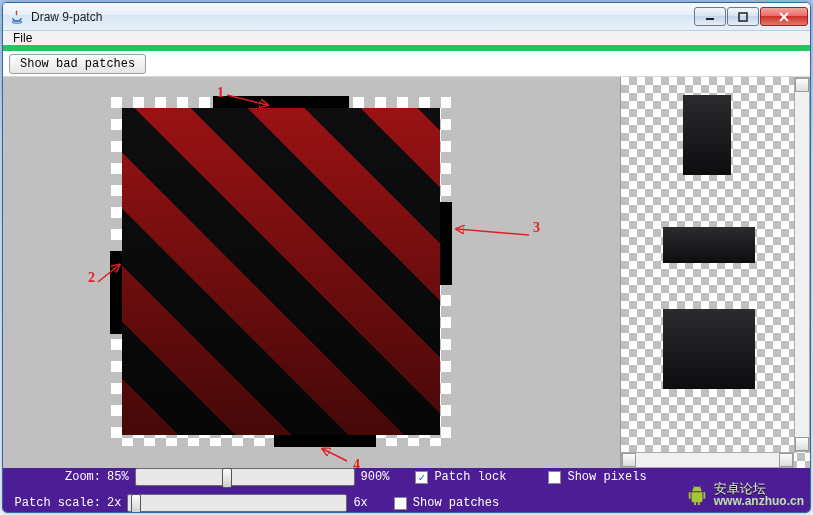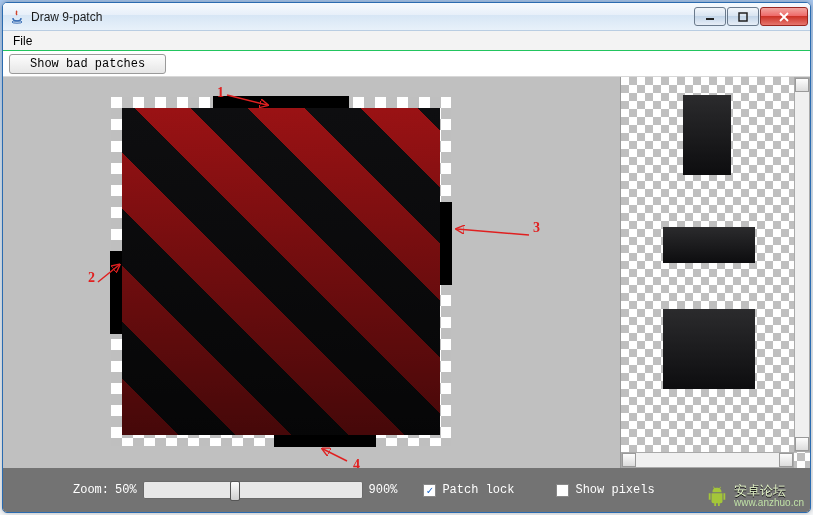--- a/index.html
+++ b/index.html
@@ -50,21 +50,21 @@
   }
   .win-btn.close {
     width: 48px;
     background: linear-gradient(to bottom, #f2a6a0, #e66 49%, #cc3328 50%, #e6766e);
     border-color: #992620;
   }
   .win-btn svg { display: block; }
   .menubar {
     height: 20px;
     background: #f3f3f3;
-    border-bottom: 1px solid #22c55e;
+    border-bottom: 6px solid #22c55e;
     display: flex;
     align-items: center;
     padding: 0 4px;
   }
   .menu-item { padding: 2px 6px; cursor: pointer; }
   .hintbar {
     height: 26px;
     display: flex; align-items: center;
     padding: 0 6px;
     border-bottom: 1px solid #d8d8d8;
@@ -72,21 +72,21 @@
   .hintbar .hint {
     flex: 1;
     font-family: "Courier New", monospace;
     background: #ffffcc;
     border: 1px solid #e0e0b0;
     padding: 2px 6px;
   }
   .hintbar button {
     font-family: "Courier New", monospace;
     font-size: 12px;
-    padding: 2px 20px;
+    padding: 2px 10px;
     background: linear-gradient(#fdfdfd,#e6e6e6);
     border: 1px solid #9a9a9a;
     border-radius: 3px;
     cursor: pointer;
   }
   .workarea {
     flex: 1;
     display: flex;
     min-height: 0;
   }
@@ -138,28 +138,28 @@
     background-color: #ffffff;
     position: relative;
     overflow: auto;
   }
   .preview-shape {
     position: absolute;
     background: linear-gradient(to bottom, #2b2b2d, #0d0d0f);
   }
   .bottombar {
     height: 44px;
-    background: #737373;
+    background: #4c1d95;
     color: #fff;
     font-family: "Courier New", monospace;
     display: flex;
     flex-direction: column;
     justify-content: center;
     gap: 8px;
-    padding: 2px 14px;
+    padding: 2px 6px;
     position: relative;
   }
   .brow { display: flex; align-items: center; gap: 6px; }
   .brow .lbl { width: 92px; text-align: right; }
   .slider {
     position: relative; height: 18px; background: #e8e8e8;
     border: 1px solid #6a6a6a; border-radius: 2px;
   }
   .slider .thumb {
     position: absolute; top: -1px; width: 10px; height: 20px;
@@ -176,21 +176,21 @@
     right: 6px; bottom: 4px;
     display: flex; align-items: center; gap: 6px;
     color: #cfe6b0;
     font-family: "Microsoft YaHei", sans-serif;
   }
   .watermark .droid {
     width: 22px; height: 22px;
   }
   .watermark .wm-text { line-height: 1.05; text-align: left; }
   .watermark .wm-text .t1 { font-size: 13px; font-weight: normal; color: #e4f5c8; text-shadow: 0 1px 0 #000; }
-  .watermark .wm-text .t2 { font-size: 10px; color: #bfe0a6; }
+  .watermark .wm-text .t2 { font-size: 12px; color: #bfe0a6; font-weight: bold; }
   .sb { position:absolute; background:#f0f0f0; border:1px solid #aaa; }
   .sb.v { right:0; top:0; bottom:16px; width:16px; }
   .sb.h { left:0; right:16px; bottom:0; height:16px; }
   .sb .btn { position:absolute; width:14px; height:14px; background:linear-gradient(#fdfdfd,#dcdcdc); border:1px solid #9a9a9a; }
 </style>
 </head>
 <body>
 
 <div class="window">
 
@@ -268,31 +268,42 @@
       <div class="sb h">
         <div class="btn" style="left:0;top:0;"></div>
         <div class="btn" style="right:0;top:0;"></div>
       </div>
     </div>
   </div>
 
   <div class="bottombar">
     <div class="brow">
       <span class="lbl">Zoom:</span>
-      <span>50%</span>
+      <span>85%</span>
       <div class="slider" style="width:220px;">
           <div class="thumb" style="left:86px;"></div>
         </div>
       <span>900%</span>
       <span style="width:14px;"></span>
       <span class="chk on"></span>
       <span>Patch lock</span>
       <span style="width:30px;"></span>
       <span class="chk"></span>
       <span>Show pixels</span>
+    </div>
+    <div class="brow">
+      <span class="lbl">Patch scale:</span>
+      <span>2x</span>
+      <div class="slider" style="width:220px;">
+          <div class="thumb" style="left:3px;"></div>
+        </div>
+      <span>6x</span>
+      <span style="width:14px;"></span>
+      <span class="chk"></span>
+      <span>Show patches</span>
     </div>
 
     <div class="watermark">
       <span class="droid">
         <svg viewBox="0 0 24 24">
             <path fill="#a4c639" d="M6 9h12v9a2 2 0 0 1-2 2h-1v3h-2v-3h-2v3H9v-3H8a2 2 0 0 1-2-2V9zm-3 0h2v7H3V9zm16 0h2v7h-2V9zM7 8a5 5 0 0 1 10 0H7zm1.7-4.4l-1-1.6.8-.5 1 1.7A6 6 0 0 1 12 3c.9 0 1.7.2 2.5.5l1-1.7.8.5-1 1.6A6 6 0 0 1 17 8H7a6 6 0 0 1 1.7-4.4z"></path>
           </svg>
       </span>
       <span class="wm-text">
         <div class="t1">安卓论坛</div>

